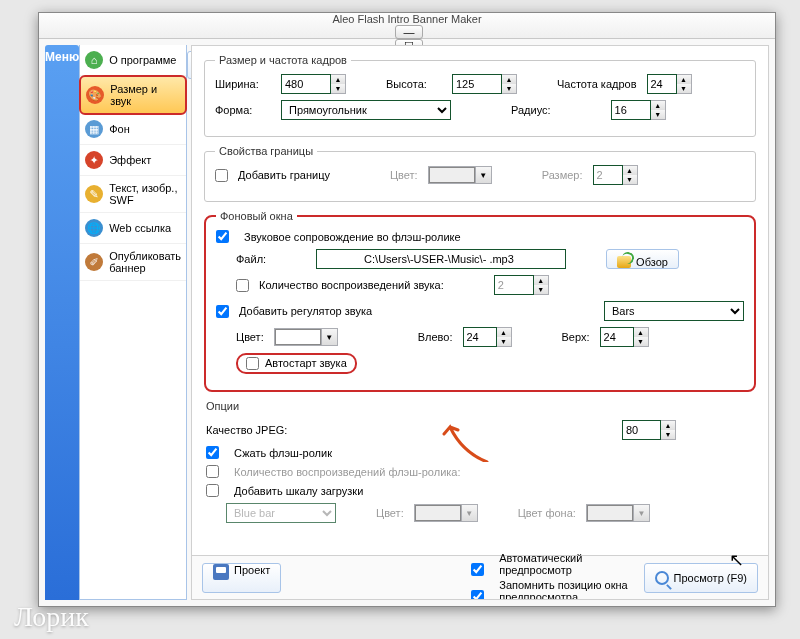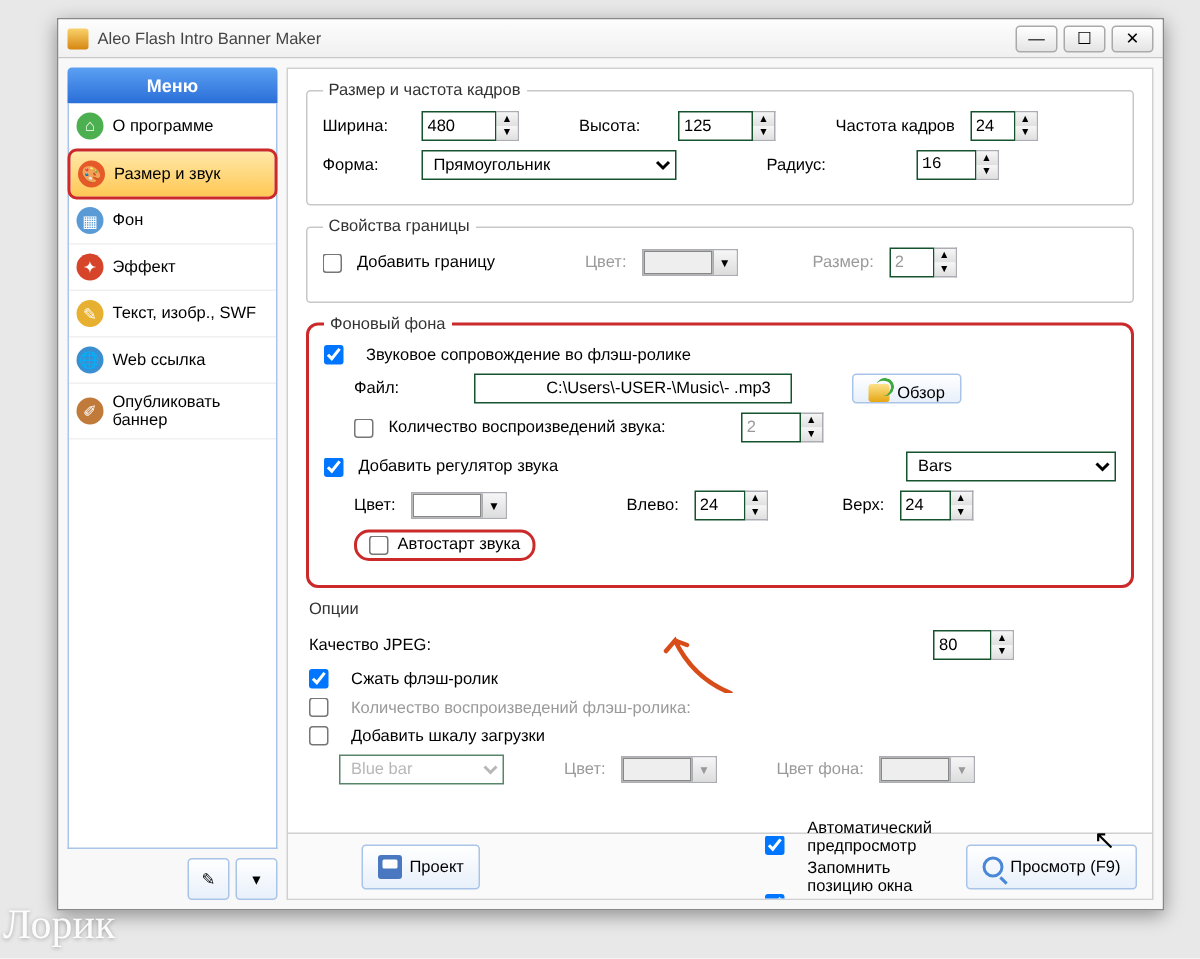--- a/index.html
+++ b/index.html
@@ -1,23 +1,23 @@
 <!DOCTYPE html>
 <html><head>
 <meta charset="utf-8">
 <style>
 * { box-sizing: border-box; margin: 0; padding: 0; font-family: Tahoma, Arial, sans-serif; font-size: 11px; }
 body { background: #e8e8e8; width: 800px; height: 639px; position: relative; overflow: hidden; }
 .outer-frame { position: absolute; left: 38px; top: 12px; width: 738px; height: 595px; background: #fff; border: 1px solid #888; box-shadow: 0 3px 12px rgba(0,0,0,0.4); }
-.titlebar { height: 26px; background: linear-gradient(#fdfdfd,#f0f0f0); border-bottom: 1px solid #c8c8c8; display: flex; align-items: center; padding: 0 6px; }
+.titlebar { height: 26px; background: linear-gradient(#fdfdfd,#f0f0f0); border-bottom: 1px solid #c8c8c8; display: flex; align-items: center; padding: 0 6px; flex-direction: column; }
 .title-icon { width: 14px; height: 14px; background: linear-gradient(#f9d26b,#d68611); border-radius: 2px; margin-right: 6px; }
 .title-text { color: #444; flex: 1; }
 .win-btn { width: 28px; height: 18px; border: 1px solid #aaa; border-radius: 3px; background: linear-gradient(#fff,#e4e4e4); margin-left: 4px; display: flex; align-items: center; justify-content: center; cursor: pointer; }
 .main-area { display: flex; height: calc(100% - 26px); padding: 6px; gap: 6px; background: #f8f8f8; }
-.sidebar { width: 140px; display: flex; flex-direction: column; }
+.sidebar { width: 140px; display: flex; flex-direction: row; }
 .menu-header { background: linear-gradient(#5aa0f2,#2a6ed8); color: #fff; font-weight: bold; text-align: center; padding: 5px 0; border-radius: 3px 3px 0 0; font-size: 12px; }
 .menu-list { border: 1px solid #a8c4e8; border-top: none; background: #fff; flex: 1; }
 .menu-item { display: flex; align-items: center; padding: 6px 5px; gap: 6px; cursor: pointer; border-bottom: 1px solid #f0f0f0; }
 .menu-item.selected { background: linear-gradient(#ffe8a8,#ffc855); border: 2px solid #cc2a2a; border-radius: 6px; margin: -1px; }
 .mi-icon { width: 18px; height: 18px; border-radius: 50%; flex-shrink: 0; display: flex; align-items: center; justify-content: center; font-size: 11px; color: #fff; }
 .sidebar-footer { display: flex; gap: 4px; padding-top: 6px; justify-content: flex-end; }
 .sb-btn { width: 28px; height: 28px; border: 1px solid #a8c4e8; border-radius: 3px; background: linear-gradient(#fff,#e8f0fa); display:flex; align-items:center; justify-content:center; cursor:pointer; }
 .content { flex: 1; background: #fff; border: 1px solid #d0d0d0; padding: 8px 12px; overflow: hidden; position: relative; }
 fieldset { border: 1px solid #c8c8c8; border-radius: 3px; padding: 8px 10px 10px; margin-bottom: 8px; }
 fieldset.highlight { border: 2px solid #cc2a2a; border-radius: 8px; }
@@ -36,26 +36,26 @@
 .color-dd { display: inline-flex; border: 1px solid #abadb3; }
 .dd-arrow { width: 16px; background: linear-gradient(#f6f6f6,#ddd); border-left: 1px solid #abadb3; display:flex;align-items:center;justify-content:center; font-size:8px; cursor:pointer;}
 .disabled { color: #9a9a9a; }
 .browse-btn { height: 20px; padding: 0 10px; border: 1px solid #a8c4e8; border-radius: 3px; background: linear-gradient(#fff,#e8f0fa); display: inline-flex; align-items: flex-end; gap: 5px; cursor: pointer; }
 .folder-icon { width: 14px; height: 12px; background: linear-gradient(#fce28a,#e6a615); border-radius: 2px; position: relative; }
 .folder-icon::before { content:''; position:absolute; top:-4px; left:5px; width:10px; height:10px; border:2px solid #3fa83f; border-left:none; border-bottom:none; border-radius:50%; transform:rotate(15deg);}
 .autostart-wrap { display: inline-flex; gap: 6px; border: 2px solid #cc2a2a; border-radius: 10px; padding: 2px 8px; }
 .callout { position: absolute; left: 210px; top: 410px; width: 330px; height: 58px; border: 3px solid #d84c1a; border-radius: 8px; background: #fff; display: flex; align-items: center; justify-content: center; font-family: Georgia, 'Times New Roman', serif; font-style: italic; font-weight: bold; font-size: 22px; color: #222; box-shadow: 0 2px 6px rgba(0,0,0,0.25); z-index: 5; }
 .callout-arrow { position: absolute; left: 250px; top: 376px; width: 50px; height: 40px; z-index: 4; }
 .bottom-bar { position: absolute; bottom: 0; left: 0; right: 0; height: 44px; border-top: 1px solid #d0d0d0; display: flex; align-items: center; padding: 0 10px; gap: 10px; background:#fafafa; }
-.proj-btn { display: inline-flex; align-items: center; gap: 5px; height: 30px; padding: 0 10px; border: 1px solid #a8c4e8; border-radius: 3px; background: linear-gradient(#fff,#e8f0fa); cursor:pointer;margin-left:39px; }
+.proj-btn { display: inline-flex; gap: 5px; height: 30px; padding: 0 10px; border: 1px solid #a8c4e8; border-radius: 3px; background: linear-gradient(#fff,#e8f0fa); cursor:pointer; }
 .bottom-checks { flex: 1; display: flex; flex-direction: column; gap: 3px; align-items: flex-start; margin-left: 180px; }
 .preview-btn { display: inline-flex; align-items: center; gap: 5px; height: 30px; padding: 0 10px; border: 1px solid #a8c4e8; border-radius: 3px; background: linear-gradient(#fff,#e8f0fa); cursor:pointer; }
 .mag-icon { width:14px; height:14px; border:2px solid #4a88d6; border-radius:50%; position:relative; }
 .mag-icon::after { content:''; position:absolute; bottom:-5px; right:-5px; width:6px; height:2px; background:#4a88d6; transform:rotate(45deg); }
-.watermark { position: absolute; left: 2px; bottom: 6px; font-family: 'Comic Sans MS', cursive; font-size: 28px; color: rgba(255,255,255,0.95); text-shadow: 0 1px 3px rgba(0,0,0,0.3); z-index: 20; }
+.watermark { position: absolute; left: 14px; bottom: 6px; font-family: 'Comic Sans MS', cursive; font-size: 28px; color: rgba(255,255,255,0.95); text-shadow: 0 1px 3px rgba(0,0,0,0.3); z-index: 20; }
 .floppy { width:16px; height:16px; background:#4a78c0; border-radius:2px; position:relative; }
 .floppy::after{content:'';position:absolute;top:3px;left:3px;width:10px;height:6px;background:#fff;border-radius:1px;}
 .cursor-img { position:absolute; right: 24px; bottom: 28px; font-size:18px; z-index:10; color:#000;}
 </style>
 </head>
 <body>
 
 <div class="outer-frame">
   <div class="titlebar">
     <div class="title-icon"></div>
@@ -137,21 +137,21 @@
               </span>
             </span>
         </div>
         <div class="row">
           <span class="lbl">Форма:</span>
           <select style="width:170px"><option>Прямоугольник</option></select>
           <span style="width:40px"></span>
           <span>Радиус:</span>
           <span style="width:40px"></span>
           <span class="spinbox">
-              <input type="text" style="width: 40px; font-family: Liberation Mono, monospace;" value="16">
+              <input type="text" style="width: 40px;" value="16">
               <span class="spin-btns">
                 <span class="sp">▲</span>
                 <span class="sp">▼</span>
               </span>
             </span>
         </div>
       </fieldset>
 
       <fieldset>
         <legend>Свойства границы</legend>
@@ -170,29 +170,29 @@
               <input type="text" style="width: 30px; color: rgb(153, 153, 153);" disabled="" value="2">
               <span class="spin-btns">
                 <span class="sp">▲</span>
                 <span class="sp">▼</span>
               </span>
             </span>
         </div>
       </fieldset>
 
       <fieldset class="highlight">
-        <legend>Фоновый фона</legend>
+        <legend>Фоновый окна</legend>
         <div class="checkbox-row">
           <input type="checkbox" checked="" style="">
           <span>Звуковое сопровождение во флэш-ролике</span>
         </div>
         <div class="row indent">
           <span>Файл:</span>
           <span style="width:30px"></span>
-          <input type="text" style="width: 212px; padding-left: 47px;" value="C:\Users\-USER-\Music\- .mp3">
+          <input type="text" style="width: 250px; padding-left: 47px;" value="C:\Users\-USER-\Music\- .mp3">
           <span style="width:20px"></span>
           <span class="browse-btn">
               <span class="folder-icon"></span>
               <span>Обзор</span>
             </span>
         </div>
         <div class="row indent">
           <input type="checkbox" style="">
           <span>Количество воспроизведений звука:</span>
           <span style="width:30px"></span>

